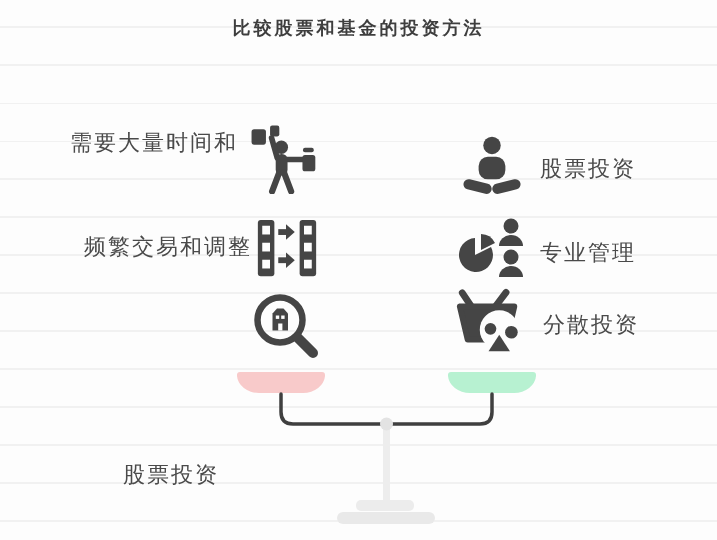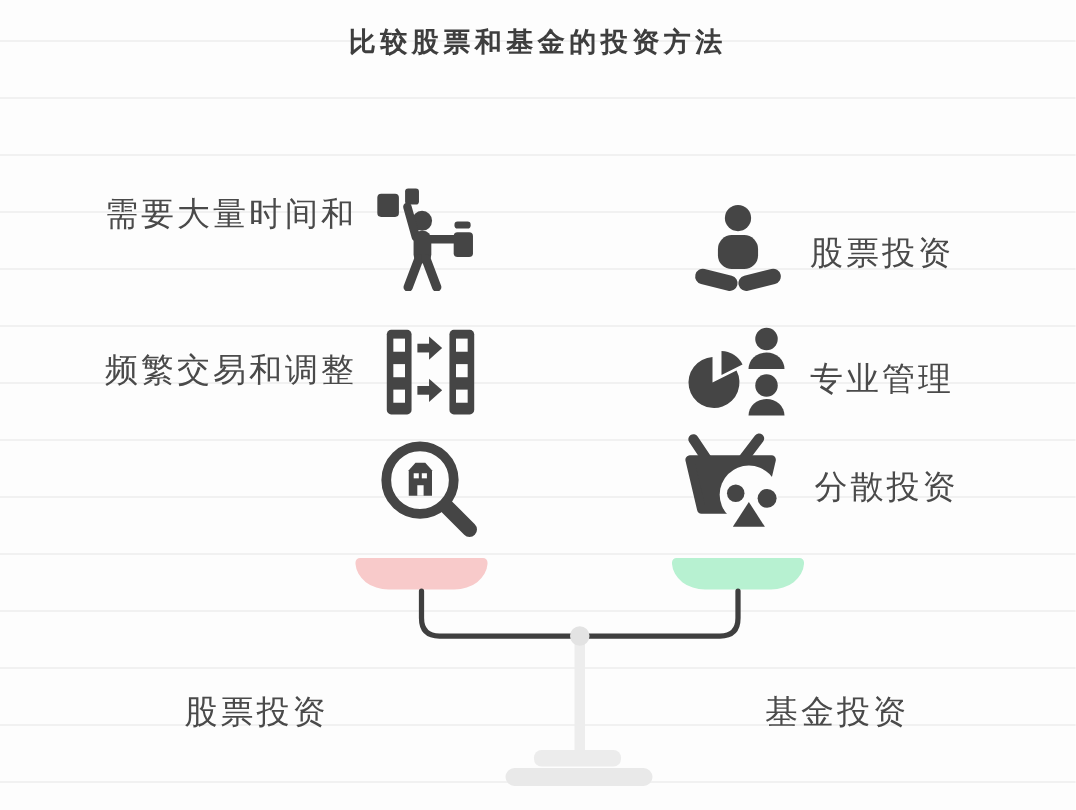--- a/index.html
+++ b/index.html
@@ -52,21 +52,21 @@
       <path d="M26.5 35 L21 15.5" stroke="currentColor" stroke-width="5.5" stroke-linecap="round" fill="none"></path>
       <path d="M31 36.5 L52 36.5" stroke="currentColor" stroke-width="5.5" stroke-linecap="round" fill="none"></path>
       <rect x="25" y="31" width="11.5" height="21" rx="5.5"></rect>
       <path d="M28.5 49 L21.5 67.5" stroke="currentColor" stroke-width="6" stroke-linecap="round" fill="none"></path>
       <path d="M33 49 L40 67.5" stroke="currentColor" stroke-width="6" stroke-linecap="round" fill="none"></path>
       <rect x="51.5" y="25" width="10.5" height="4.5" rx="2"></rect>
       <rect x="51" y="32" width="12.5" height="16" rx="2.5"></rect>
     </svg>
   </div>
 
-  <div class="item-text t-right" style="left:30px; top:230px; width:208px;">
+  <div class="item-text t-right" style="left:44px; top:230px; width:208px;">
     <span>频繁交易和调整</span>
   </div>
   <div class="icon-box" style="left:253px; top:217px;">
     <svg width="68" height="68" viewBox="0 0 70 70" fill="currentColor">
       <rect x="5" y="3" width="17" height="58" rx="3"></rect>
       <rect x="9.5" y="9" width="8" height="9" fill="#fdfdfd"></rect>
       <rect x="9.5" y="26.5" width="8" height="9" fill="#fdfdfd"></rect>
       <rect x="9.5" y="44" width="8" height="9" fill="#fdfdfd"></rect>
       <rect x="48" y="3" width="17" height="58" rx="3"></rect>
       <rect x="52.5" y="9" width="8" height="9" fill="#fdfdfd"></rect>
@@ -135,15 +135,14 @@
     <path d="M237 375 a3 3 0 0 1 3 -3 h82 a3 3 0 0 1 3 3 v1 a22 18 0 0 1 -22 17 h-44 a22 18 0 0 1 -22 -17 z" fill="#f8caca"></path>
     <path d="M448 375 a3 3 0 0 1 3 -3 h82 a3 3 0 0 1 3 3 v1 a22 18 0 0 1 -22 17 h-44 a22 18 0 0 1 -22 -17 z" fill="#b7f1d1"></path>
     <path d="M281 394 v18 q0 12 12 12 h187 q12 0 12 -12 v-18" fill="none" stroke="#3f3f3f" stroke-width="3.5" stroke-linecap="round"></path>
     <rect x="383" y="424" width="7" height="80" rx="3.5" fill="#ededed"></rect>
     <circle cx="386.5" cy="424" r="6.5" fill="#e3e3e3"></circle>
     <rect x="356" y="500" width="58" height="11" rx="5" fill="#ececec"></rect>
     <rect x="337" y="512" width="98" height="12" rx="6" fill="#e9e9e9"></rect>
   </svg>
 
   <div class="bottom-label" style="left:71px;">股票投资</div>
-  <div class="bottom-label" style="left:458px;">基金投资</div>
 
 </div>
 
 </body></html>

